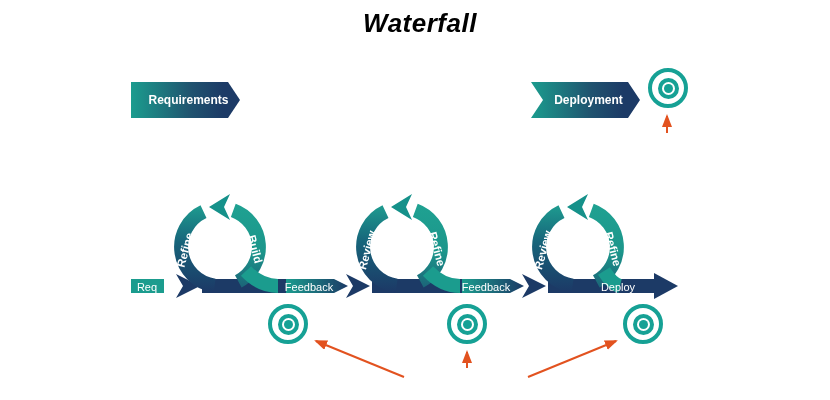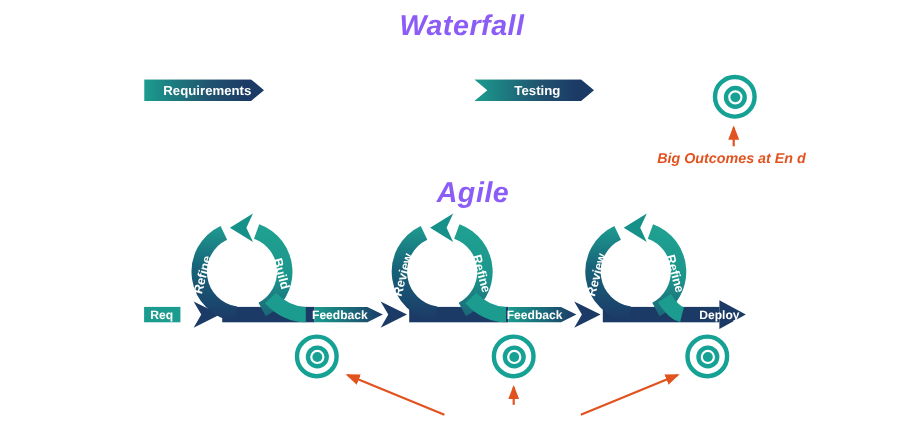--- a/index.html
+++ b/index.html
@@ -4,28 +4,28 @@
 <style>
   html,body{margin:0;padding:0;background:#ffffff;}
   .canvas{
     position:relative;width:830px;height:400px;background:#ffffff;overflow:hidden;
     font-family:"Liberation Sans","DejaVu Sans",sans-serif;
   }
   .layer{position:absolute;inset:0;}
   
   .sec-title{
     position:absolute;transform:translateX(-50%);
-    color:#8b5cf6;font-style:italic;font-weight:bold;font-size:26px;letter-spacing:.5px;
+    color:#000000;font-style:italic;font-weight:bold;font-size:26px;letter-spacing:.5px;
     white-space:nowrap;
   }
   .wf-title{left:420px;top:8px;}
   .ag-title{left:430px;top:160px;}
   
   .chevron{
-    position:absolute;top:72px;height:20px;width:109px;
+    position:absolute;top:82px;height:36px;width:109px;
     background:linear-gradient(90deg,#1B9C8E 0%,#20536F 55%,#1C3A66 85%);
     display:flex;align-items:center;justify-content:center;
     clip-path:polygon(0 0,97px 0,109px 50%,97px 100%,0 100%,12px 50%);
   }
   .chevron.first{clip-path:polygon(0 0,97px 0,109px 50%,97px 100%,0 100%);}
   .chevron span{
     color:#ffffff;font-weight:bold;font-size:12px;white-space:nowrap;
     transform:translateX(3px);
   }
   
@@ -40,21 +40,21 @@
   }
   .bullseye .dot{width:9px;height:9px;background:#16A195;border-radius:50%;}
   
   .outcome-label{
     position:absolute;transform:translateX(-50%);
     color:#E2521F;font-style:italic;font-weight:bold;font-size:13px;white-space:nowrap;
   }
   
   .line-label{
     position:absolute;transform:translate(-50%,-50%);
-    color:#ffffff;font-weight:bold;font-size:11px;white-space:nowrap;
+    color:#ffffff;font-weight:normal;font-size:11px;white-space:nowrap;
   }
   
   .loop-label{
     position:absolute;color:#ffffff;font-weight:bold;font-size:11.5px;white-space:nowrap;
   }
   .loop-label.left{transform:translate(-50%,-50%) rotate(-75deg);}
   .loop-label.right{transform:translate(-50%,-50%) rotate(75deg);}
 </style>
 </head>
 <body>
@@ -122,38 +122,36 @@
       <path d="M 404 377 L 316 341" marker-end="url(#oarrow)"></path>
       <path d="M 528 377 L 616 341" marker-end="url(#oarrow)"></path>
     </g>
   </svg>
 
   <div class="sec-title wf-title">Waterfall</div>
 
   <div class="chevron first" style="left:131px">
     <span>Requirements</span>
   </div>
-  <div class="chevron" style="left:431px">
-    <span>Testing</span>
+  <div class="chevron" style="left:531px">
+    <span>Deployment</span>
   </div>
 
   <div class="bullseye" style="left:668px;top:88px">
     <div class="mid">
       <div class="dot"></div>
     </div>
   </div>
 
-  <div class="outcome-label" style="left:665px;top:136px">Big Outcomes at En d</div>
 
-  <div class="sec-title ag-title">Agile</div>
 
   <div class="line-label" style="left:147px;top:287px">Req</div>
   <div class="line-label" style="left:309px;top:287px">Feedback</div>
   <div class="line-label" style="left:486px;top:287px">Feedback</div>
-  <div class="line-label" style="left:654px;top:287px">Deploy</div>
+  <div class="line-label" style="left:618px;top:287px">Deploy</div>
 
   <div class="loop-label left" style="left:185px;top:250px">Refine</div>
   <div class="loop-label right" style="left:255px;top:249px">Build</div>
   <div class="loop-label left" style="left:367px;top:250px">Review</div>
   <div class="loop-label right" style="left:437px;top:249px">Refine</div>
   <div class="loop-label left" style="left:543px;top:250px">Review</div>
   <div class="loop-label right" style="left:613px;top:249px">Refine</div>
 
   <div class="bullseye" style="left:288px;top:324px">
     <div class="mid">

